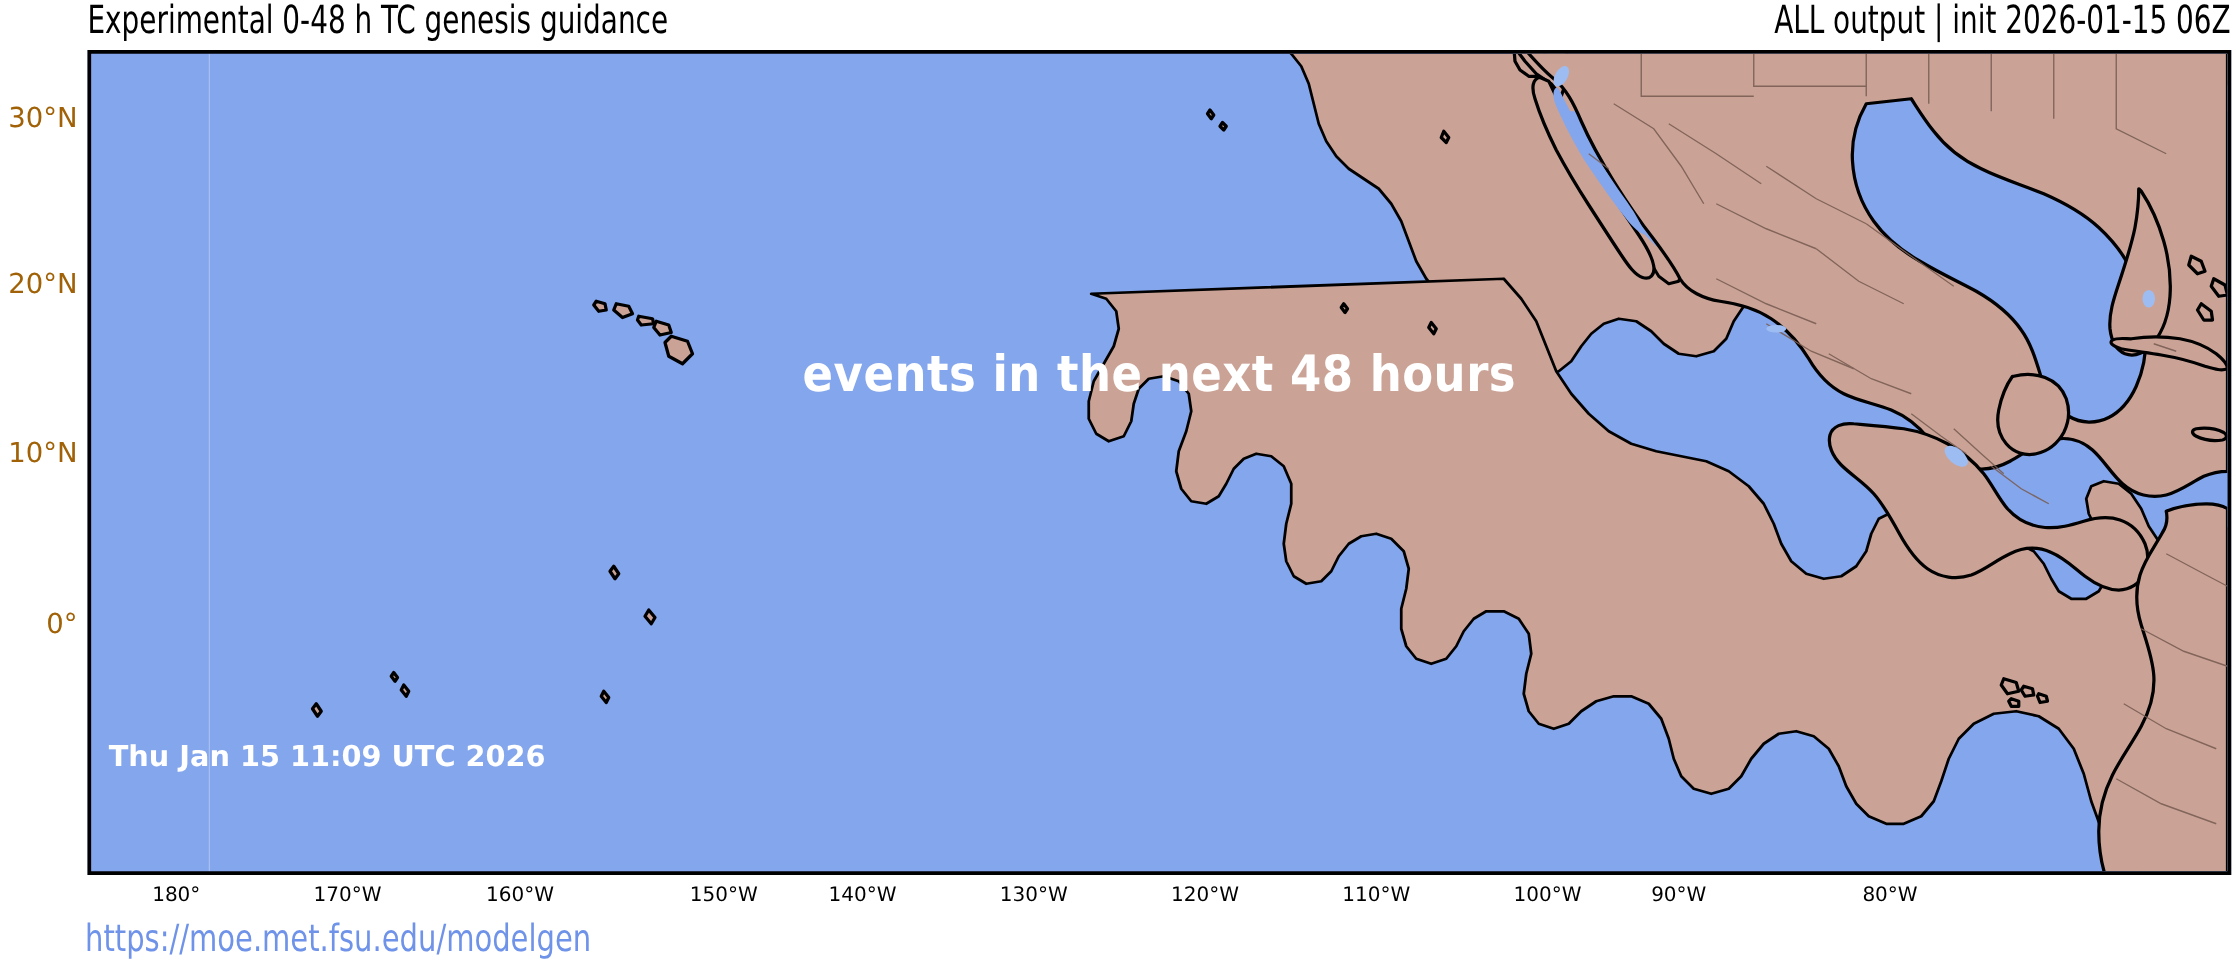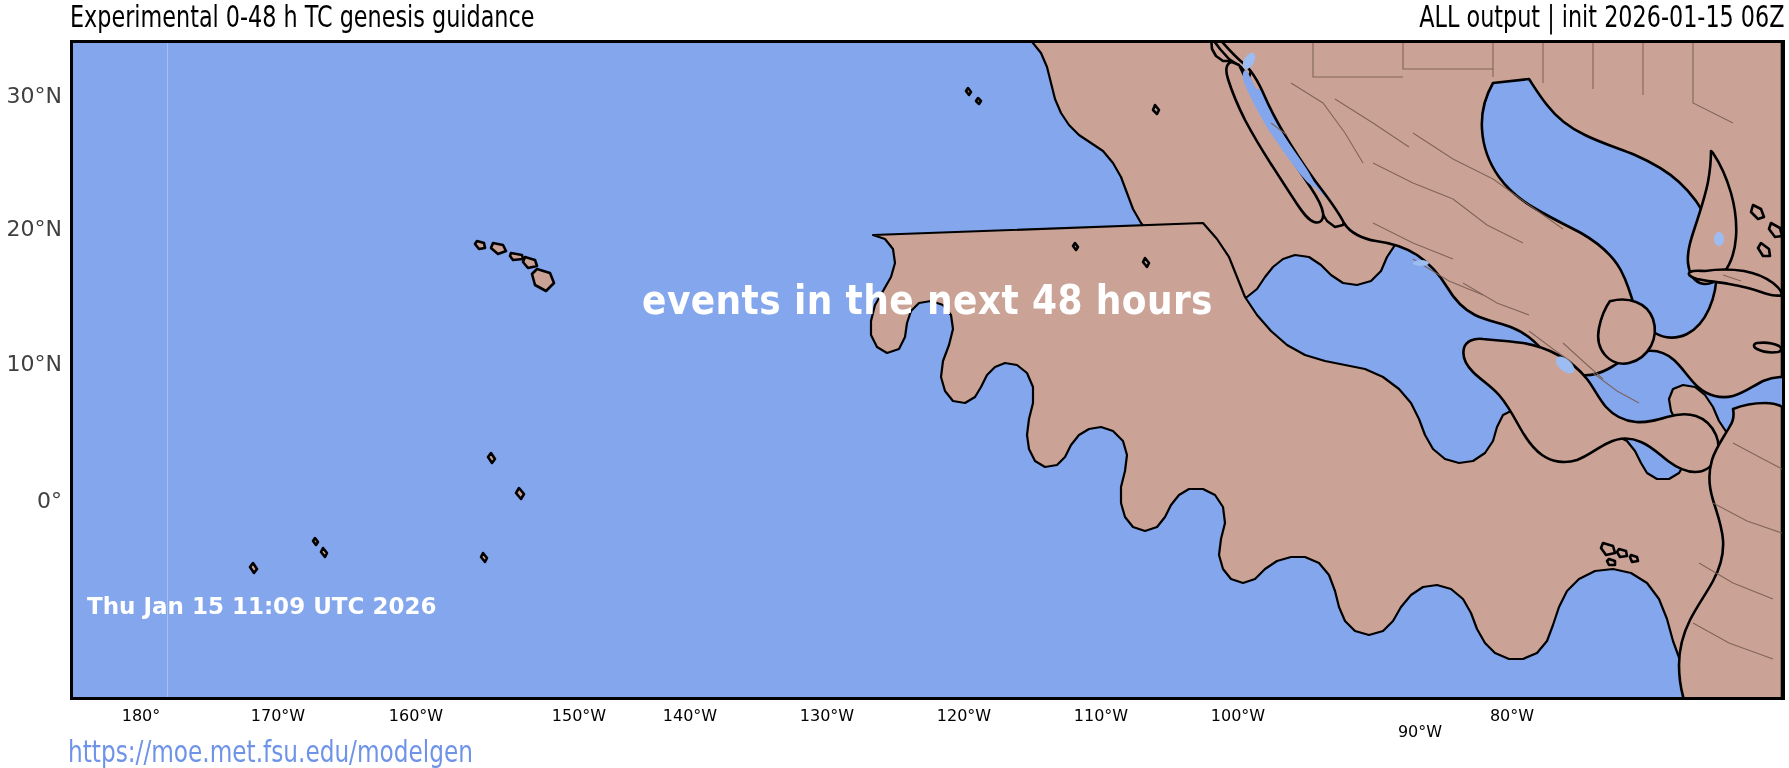--- a/index.html
+++ b/index.html
@@ -98,21 +98,21 @@
     color: #ffffff;
     white-space: nowrap;
   }
 
   
   .ytick {
     position: absolute;
     right: 1727px;
     font-family: "DejaVu Sans", "Liberation Sans", sans-serif;
     font-size: 22px;
-    color: #404040;
+    color: #a16207;
     white-space: nowrap;
     transform: translateY(-50%);
   }
   .xtick {
     position: absolute;
     top: 706px;
     font-family: "DejaVu Sans", "Liberation Sans", sans-serif;
     font-size: 16px;
     color: #000000;
     white-space: nowrap;
@@ -1090,19 +1090,19 @@
   <div>
     <div class="xtick" style="left:141px;">180°</div>
     <div class="xtick" style="left:278px;">170°W</div>
     <div class="xtick" style="left:416px;">160°W</div>
     <div class="xtick" style="left:579px;text-align:center;">150°W</div>
     <div class="xtick" style="left:690px;">140°W</div>
     <div class="xtick" style="left:827px;">130°W</div>
     <div class="xtick" style="left:964px;">120°W</div>
     <div class="xtick" style="left:1101px;">110°W</div>
     <div class="xtick" style="left:1238px;">100°W</div>
-    <div class="xtick" style="left:1420px;margin-top:16px;">90°W</div>
+    <div class="xtick" style="left:1343px;">90°W</div>
     <div class="xtick" style="left:1512px;">80°W</div>
   </div>
 
   <a id="footer-url" href="#">https://moe.met.fsu.edu/modelgen</a>
 
 </div>
 
 </body></html>

